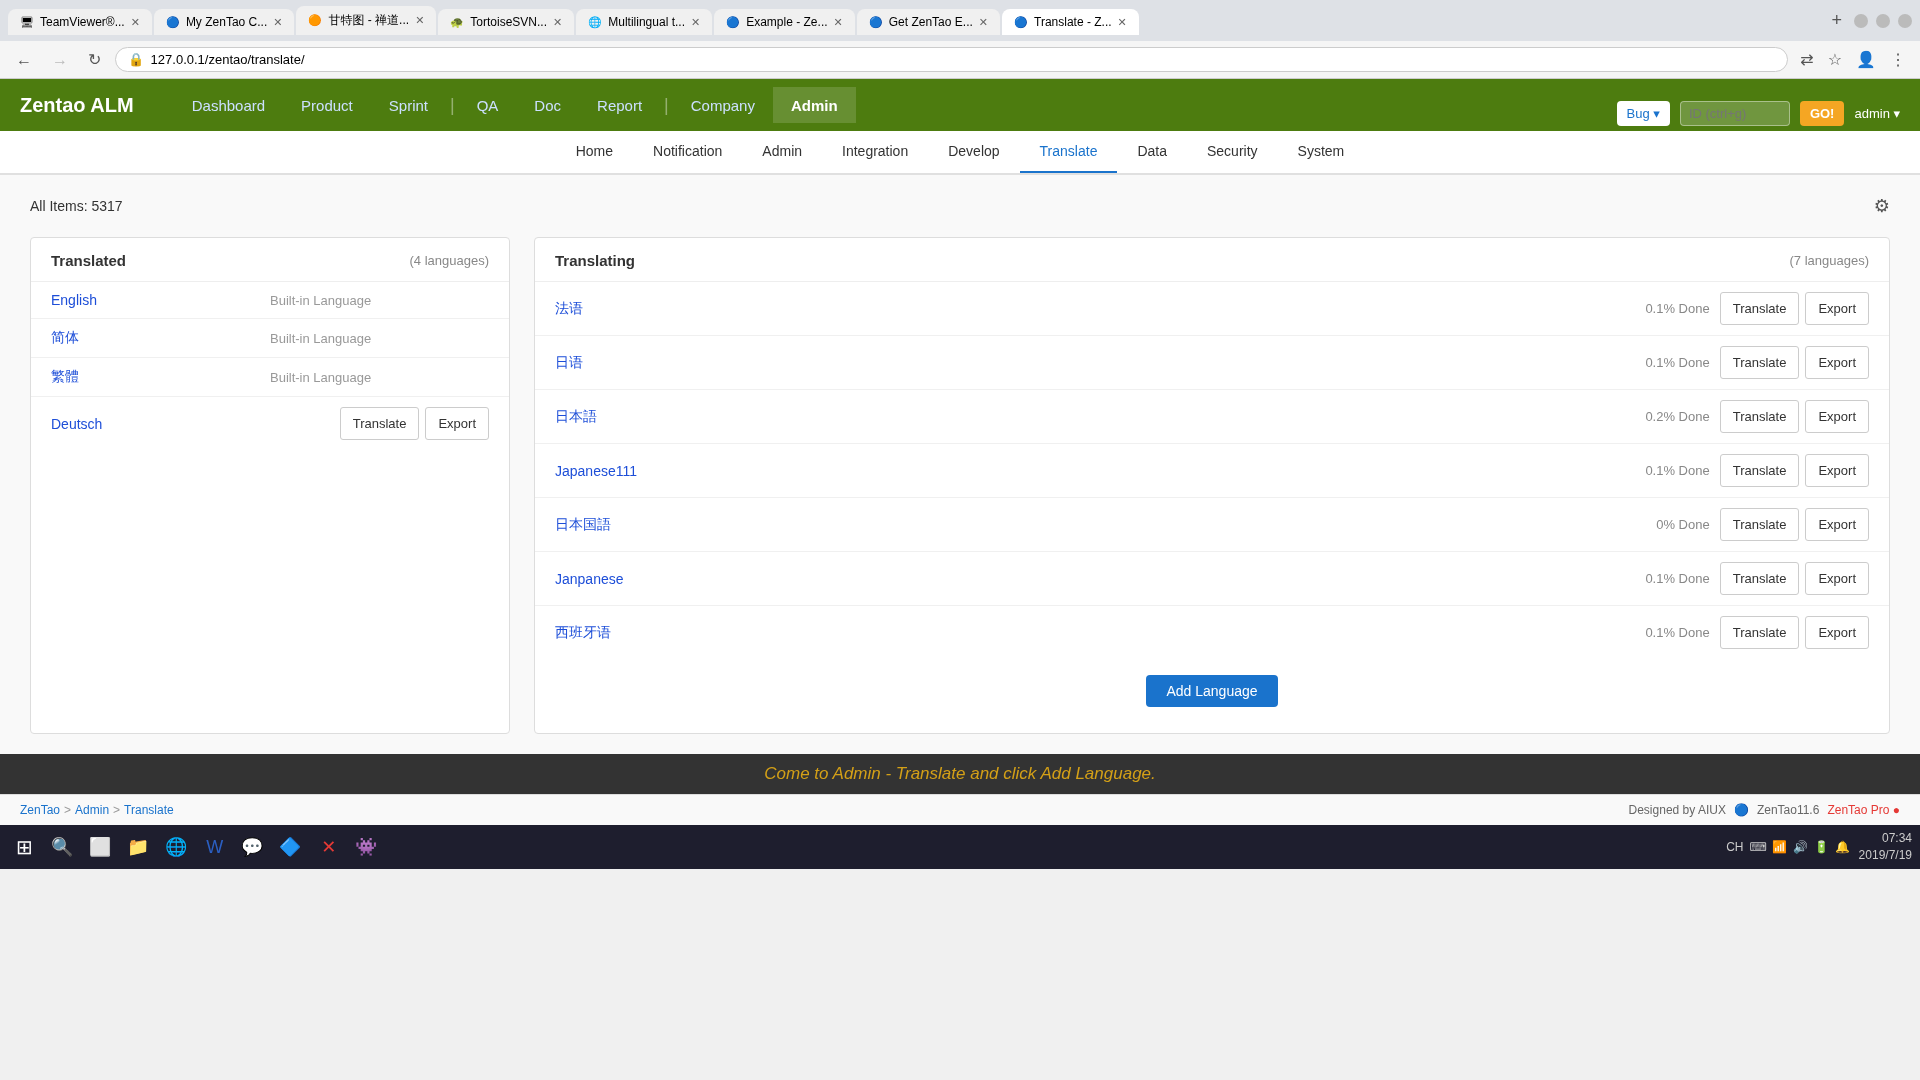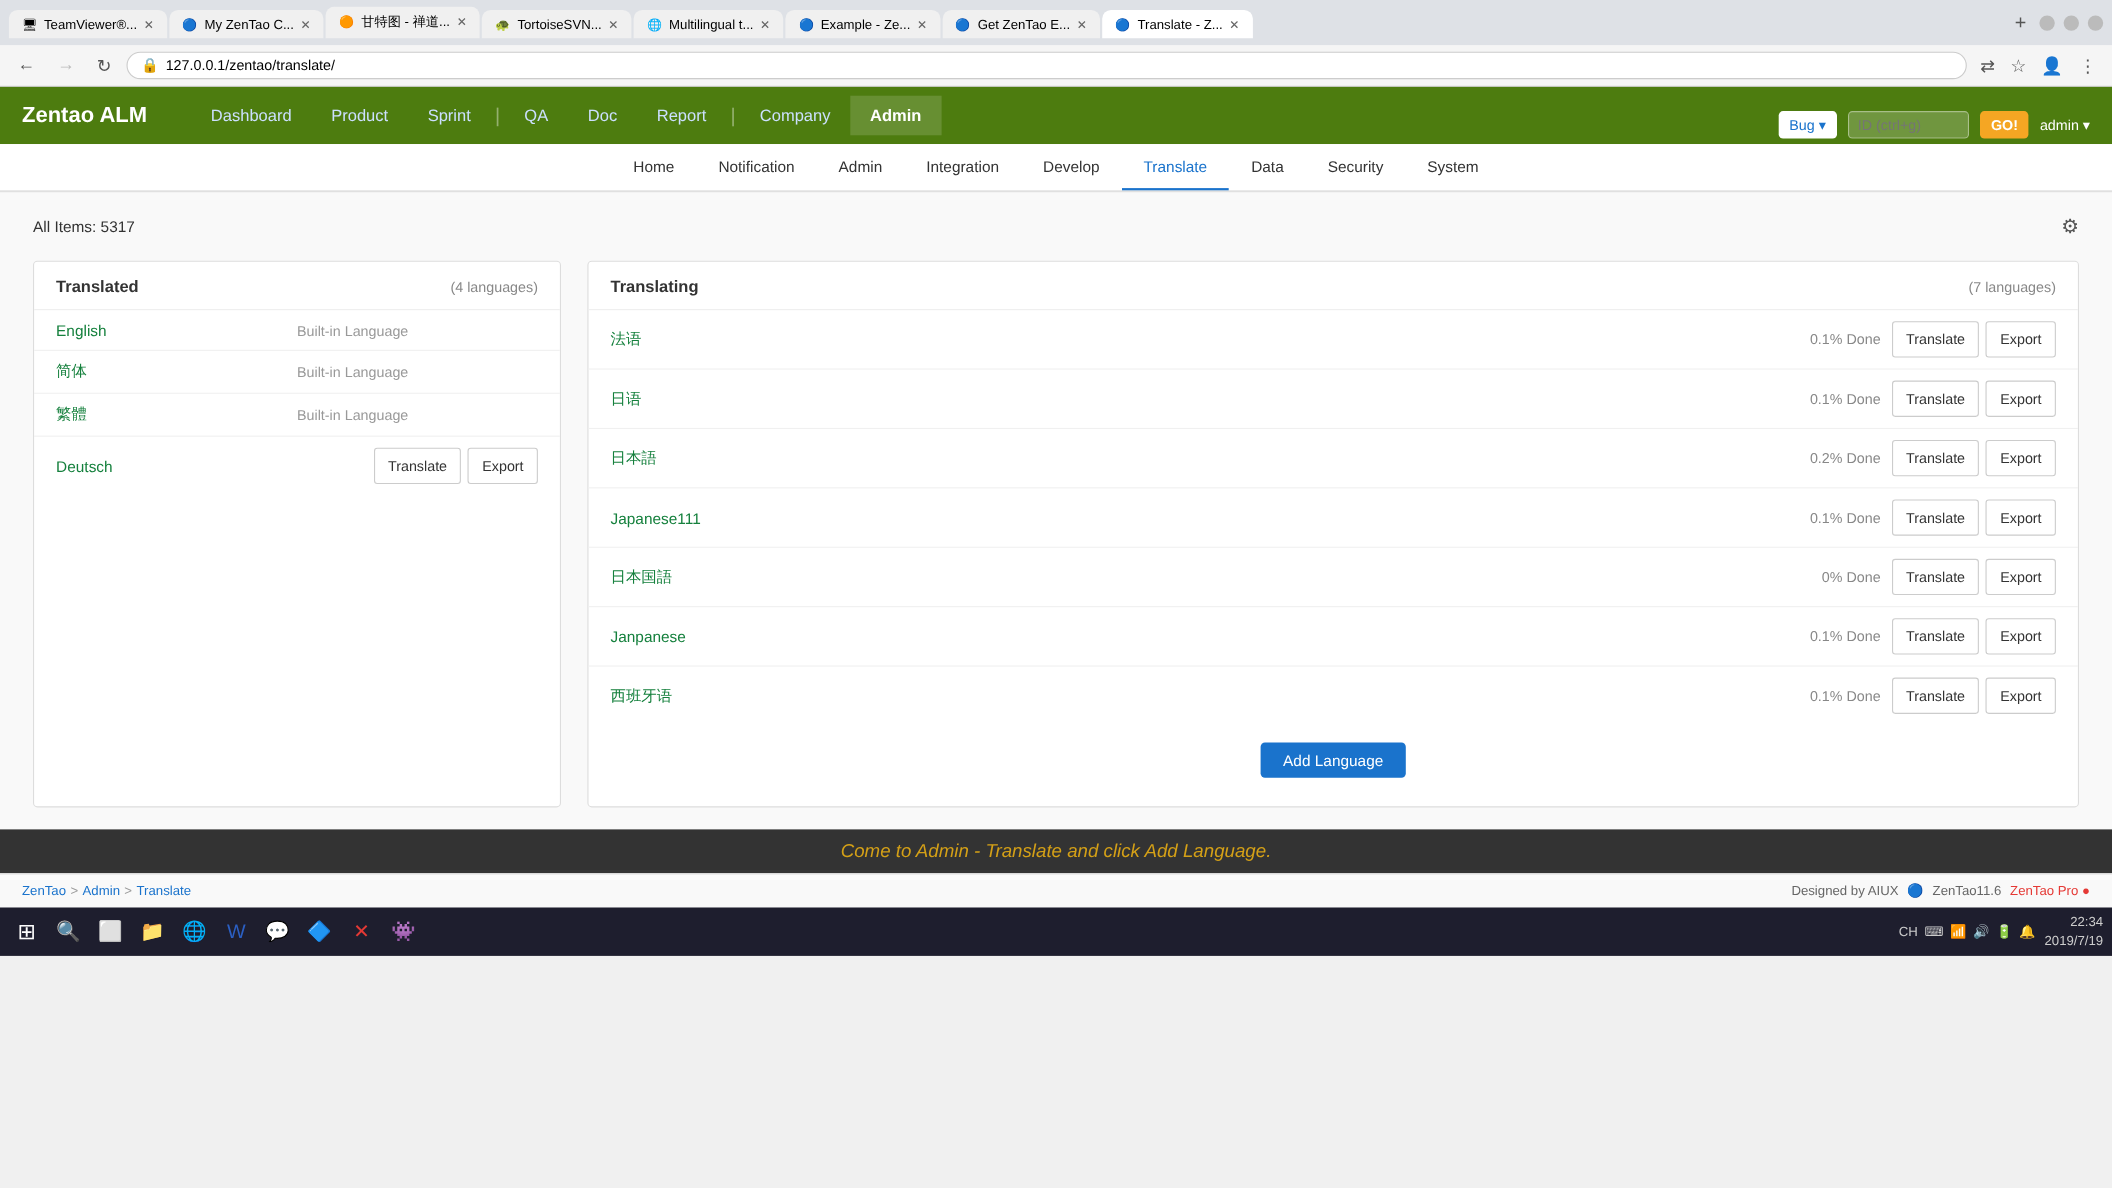--- a/index.html
+++ b/index.html
@@ -53,21 +53,21 @@
     
     .panel { background: #fff; border: 1px solid #ddd; border-radius: 4px; padding: 0; }
     .panel-translated { width: 480px; }
     .panel-translating { flex: 1; }
     .panel-header { display: flex; justify-content: space-between; align-items: center; padding: 14px 20px 12px; border-bottom: 1px solid #eee; }
     .panel-title { font-weight: bold; font-size: 15px; color: #333; }
     .panel-subtitle { color: #888; font-size: 13px; }
     .panel-body { padding: 0; }
     .lang-row { display: flex; align-items: center; padding: 10px 20px; border-bottom: 1px solid #f0f0f0; }
     .lang-row:last-child { border-bottom: none; }
-    .lang-name { flex: 1; font-size: 14px; color: #15803d; }
+    .lang-name { flex: 1; font-size: 14px; color: #1d4ed8; }
     .lang-builtin { color: #999; font-size: 13px; flex: 1; }
     .lang-actions { display: flex; gap: 6px; }
     .btn-translate { background: #fff; border: 1px solid #ccc; padding: 4px 12px; border-radius: 3px; cursor: pointer; font-size: 13px; color: #333; }
     .btn-export { background: #fff; border: 1px solid #ccc; padding: 8px 12px; border-radius: 3px; cursor: pointer; font-size: 13px; color: #333; }
     .lang-progress { color: #888; font-size: 13px; width: 100px; text-align: right; margin-right: 10px; }
 
     .add-language-btn { background: #1a73cc; color: #fff; border: none; padding: 8px 20px; border-radius: 4px; cursor: pointer; font-size: 14px; margin: 16px auto; display: block; }
 
     
     .annotation-bar { background: #333; padding: 10px 20px; text-align: center; }
@@ -347,17 +347,17 @@
   <div class="taskbar-right">
     <div class="system-tray">
       <span>CH</span>
       <span>⌨</span>
       <span>📶</span>
       <span>🔊</span>
       <span>🔋</span>
       <span>🔔</span>
     </div>
     <div class="taskbar-time">
-      <div>22:34</div>
+      <div>07:34</div>
       <div>2019/7/19</div>
     </div>
   </div>
 </div>
 
 </body></html>

